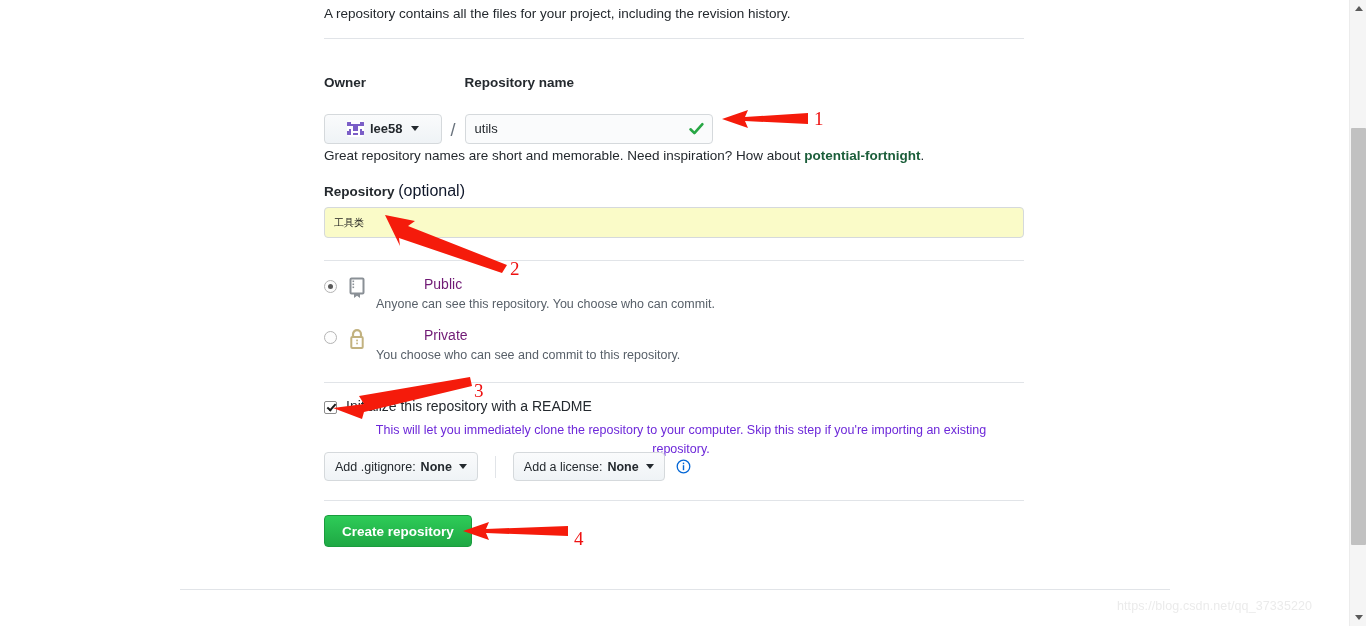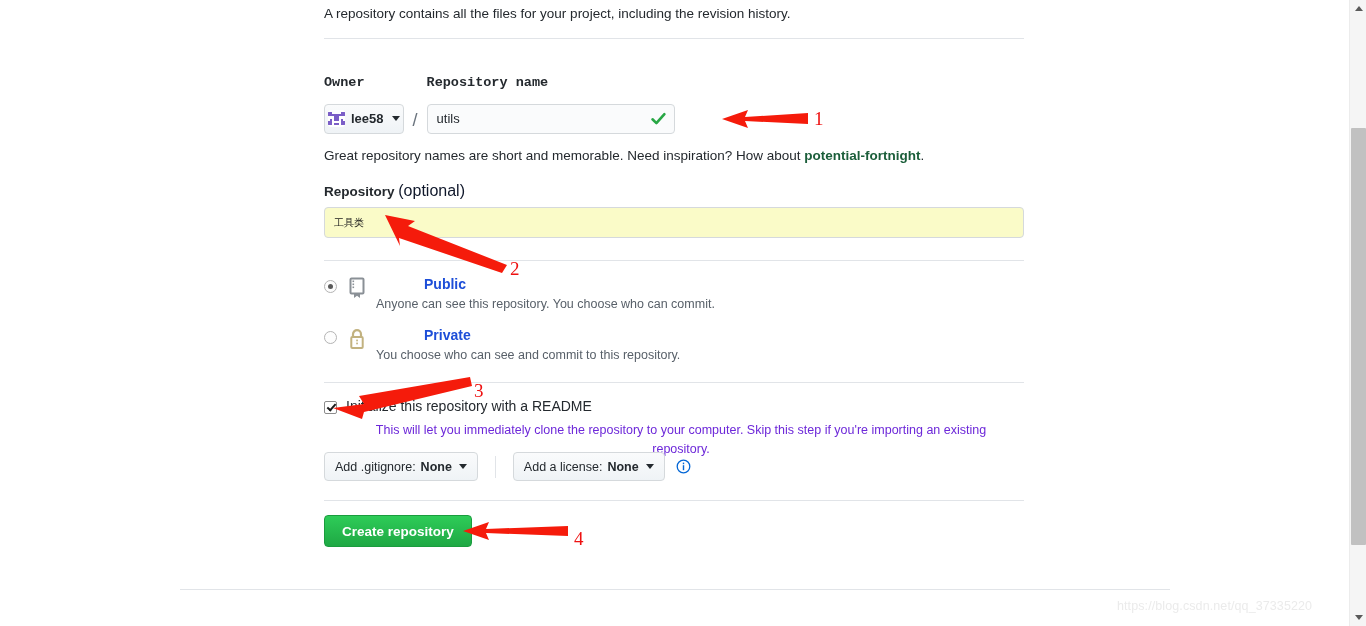--- a/index.html
+++ b/index.html
@@ -61,32 +61,31 @@
     left: 324px;
     top: 76px;
     display: flex;
     align-items: flex-start;
   }
   .field-group { display: flex; flex-direction: column; }
   .field-label {
     font-size: 13.5px;
     font-weight: bold;
     color: #24292e;
-    margin-bottom: 14px;
+    margin-bottom: 24px;
     line-height: 1;
-    font-family: Liberation Mono, monospace;
   }
 
   .owner-btn {
     display: inline-flex;
     align-items: center;
     gap: 6px;
     height: 30px;
     box-sizing: border-box;
-    padding: 0 3px;
+    padding: 0 22px;
     background: linear-gradient(#fafbfc, #eff3f6);
     border: 1px solid #d5d9dc;
     border-radius: 4px;
     font-size: 13px;
     font-weight: bold;
     color: #24292e;
     cursor: pointer;
     white-space: nowrap;
   }
   .avatar {
@@ -195,22 +194,22 @@
     position: absolute;
     left: 3px; top: 3px;
     width: 5px; height: 5px;
     border-radius: 50%;
     background: #5a5a5a;
   }
   .vis-icon { flex: none; margin: 1px 9px 0 0; line-height: 0; }
   .vis-text { display: flex; flex-direction: column; }
   .vis-title {
     font-size: 14px;
-    font-weight: bold;
-    color: #1d4ed8;
+    font-weight: normal;
+    color: #701a75;
     line-height: 1.25;
     padding-left: 48px;
   }
   .vis-desc {
     font-size: 12.5px;
     color: #586069;
     line-height: 1.5;
     margin-top: 1px;
   }
 

